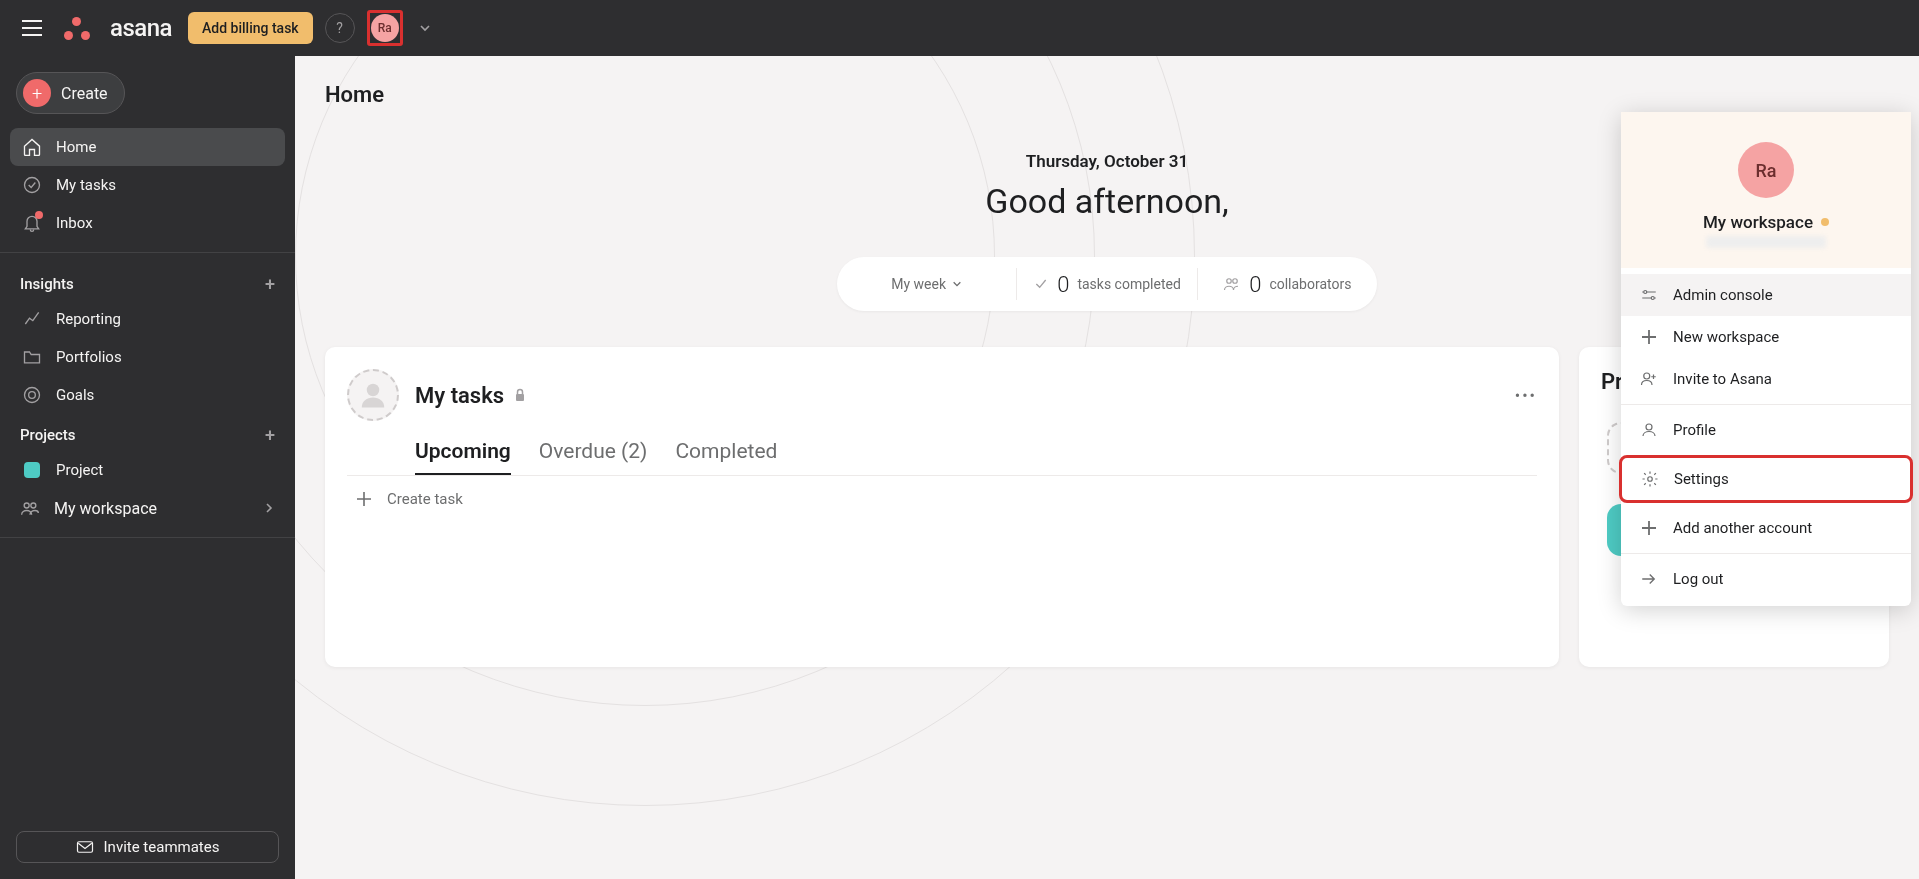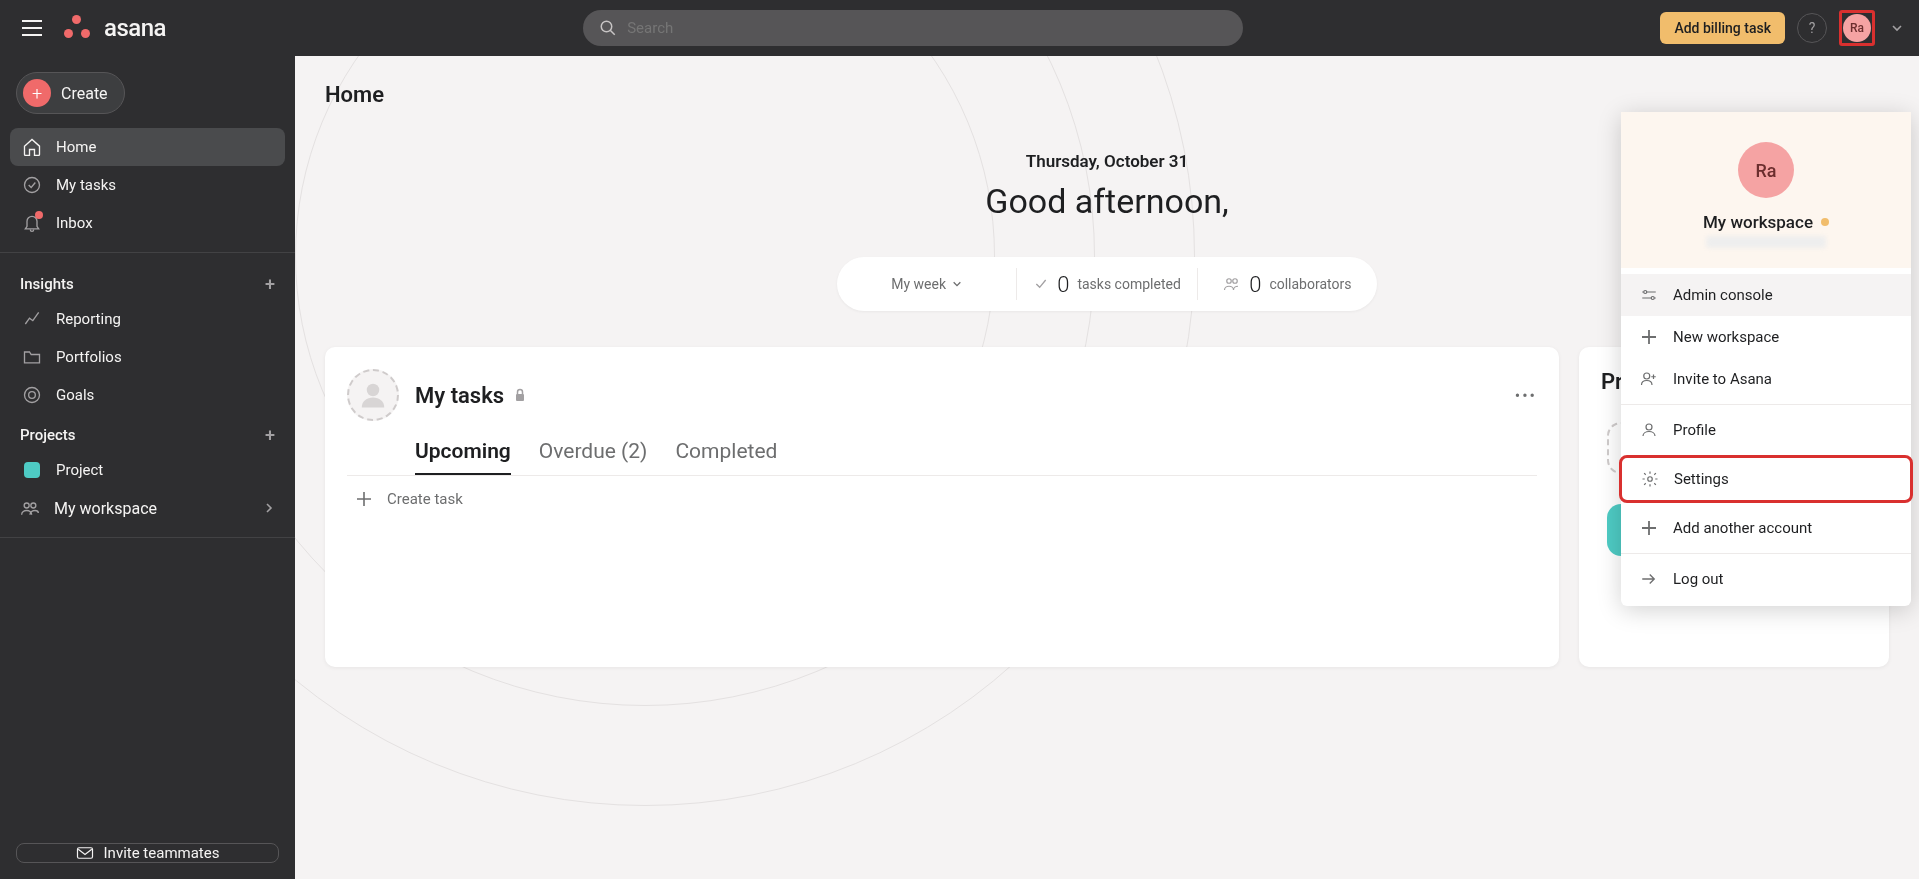--- a/index.html
+++ b/index.html
@@ -2,21 +2,21 @@
 <html><head>
 <meta charset="utf-8">
 <style>
 * { box-sizing: border-box; margin: 0; padding: 0; font-family: -apple-system, BlinkMacSystemFont, "Segoe UI", Roboto, Helvetica, Arial, sans-serif; }
 html, body { width: 1919px; height: 879px; overflow: hidden; background: #1e1f21; color: #f5f4f3; }
 .app { display: flex; flex-direction: column; height: 100%; }
 
 
 .topbar { height: 56px; background: #2e2e30; display: flex; align-items: center; padding: 0 16px; gap: 16px; }
 .hamburger { width: 32px; height: 32px; display: flex; align-items: center; justify-content: center; cursor: pointer; border-radius: 6px; }
-.logo { display: flex; align-items: flex-start; gap: 14px; }
+.logo { display: flex; align-items: flex-end; gap: 20px; }
 .logo-dots { width: 26px; height: 26px; position: relative; }
 .logo-dot { position: absolute; width: 9px; height: 9px; border-radius: 50%; background: #f06a6a; }
 .logo-dot.d1 { top: 1px; left: 8px; }
 .logo-dot.d2 { bottom: 2px; left: 0; }
 .logo-dot.d3 { bottom: 2px; right: 0; }
 .logo-text { font-size: 24px; font-weight: 500; letter-spacing: -0.5px; }
 .search-wrap { flex: 1; display: flex; justify-content: center; }
 .search { width: 660px; height: 36px; background: #565557; border-radius: 18px; display: flex; align-items: center; padding: 0 16px; gap: 10px; color: #c7c4c4; cursor: text; }
 .search input { background: transparent; border: none; outline: none; color: #f5f4f3; font-size: 15px; flex: 1; }
 .topbar-right { display: flex; align-items: center; gap: 12px; }
@@ -35,21 +35,21 @@
 .side-item { display: flex; align-items: center; gap: 14px; padding: 9px 12px; border-radius: 8px; cursor: pointer; font-size: 15px; color: #f5f4f3; }
 .side-item.active { background: #4a4b4d; }
 .side-icon { width: 20px; height: 20px; display: flex; align-items: center; justify-content: center; color: #a2a0a2; flex-shrink: 0; }
 .side-divider { height: 1px; background: #424244; margin: 10px 0; }
 .side-section { display: flex; align-items: center; justify-content: space-between; padding: 10px 20px 6px 20px; color: #f5f4f3; font-size: 15px; font-weight: 500; }
 .side-section .plus { color: #a2a0a2; cursor: pointer; font-size: 18px; }
 .proj-color { width: 16px; height: 16px; border-radius: 4px; background: #4ecbc4; }
 .workspace-row { display: flex; align-items: center; justify-content: space-between; padding: 9px 20px; cursor: pointer; }
 .workspace-row .left { display: flex; align-items: center; gap: 14px; }
 .invite-wrap { margin-top: auto; padding: 16px; }
-.invite-btn { width: 100%; border: 1px solid #565557; background: transparent; color: #f5f4f3; border-radius: 8px; padding: 0 0; display: flex; align-items: center; justify-content: center; gap: 10px; cursor: pointer; font-size: 15px; }
+.invite-btn { width: 100%; border: 1px solid #565557; background: transparent; color: #f5f4f3; border-radius: 8px; padding: 6px 0; display: flex; align-items: center; justify-content: center; gap: 10px; cursor: pointer; font-size: 15px; }
 .notif-dot { position: absolute; top: -2px; right: -1px; width: 8px; height: 8px; border-radius: 50%; background: #f06a6a; }
 .icon-wrap { position: relative; }
 
 
 .main { flex: 1; background: #f5f3f3; color: #1e1f21; position: relative; overflow: hidden; }
 .main-bg-arcs { position: absolute; top: -350px; left: -200px; width: 1100px; height: 1100px; pointer-events: none; }
 .arc { position: absolute; border: 1px solid #e4e1e1; border-radius: 50%; }
 .arc1 { top: 0; left: 0; width: 1100px; height: 1100px; }
 .arc2 { top: 100px; left: 100px; width: 900px; height: 900px; }
 .arc3 { top: 200px; left: 200px; width: 700px; height: 700px; }
@@ -116,29 +116,20 @@
         </svg>
     </div>
     <div class="logo">
       <div class="logo-dots">
         <div class="logo-dot d1"></div>
           <div class="logo-dot d2"></div>
           <div class="logo-dot d3"></div>
       </div>
       <span class="logo-text">asana</span>
     </div>
-    <div class="search-wrap">
-      <div class="search">
-        <svg width="18" height="18" viewBox="0 0 24 24" fill="none">
-            <circle cx="10" cy="10" r="7" stroke="#c7c4c4" stroke-width="2"></circle>
-            <path d="M15 15l6 6" stroke="#c7c4c4" stroke-width="2"></path>
-          </svg>
-        <input placeholder="Search" style="">
-      </div>
-    </div>
     <div class="topbar-right">
       <button class="billing-btn">Add billing task</button>
       <div class="help-btn">?</div>
       <div class="avatar-btn-wrap">
         <div class="avatar">Ra</div>
       </div>
       <svg class="chev-down-top" width="12" height="12" viewBox="0 0 12 12">
           <path d="M2 4l4 4 4-4" stroke="#a2a0a2" stroke-width="1.6" fill="none"></path>
         </svg>
     </div>

